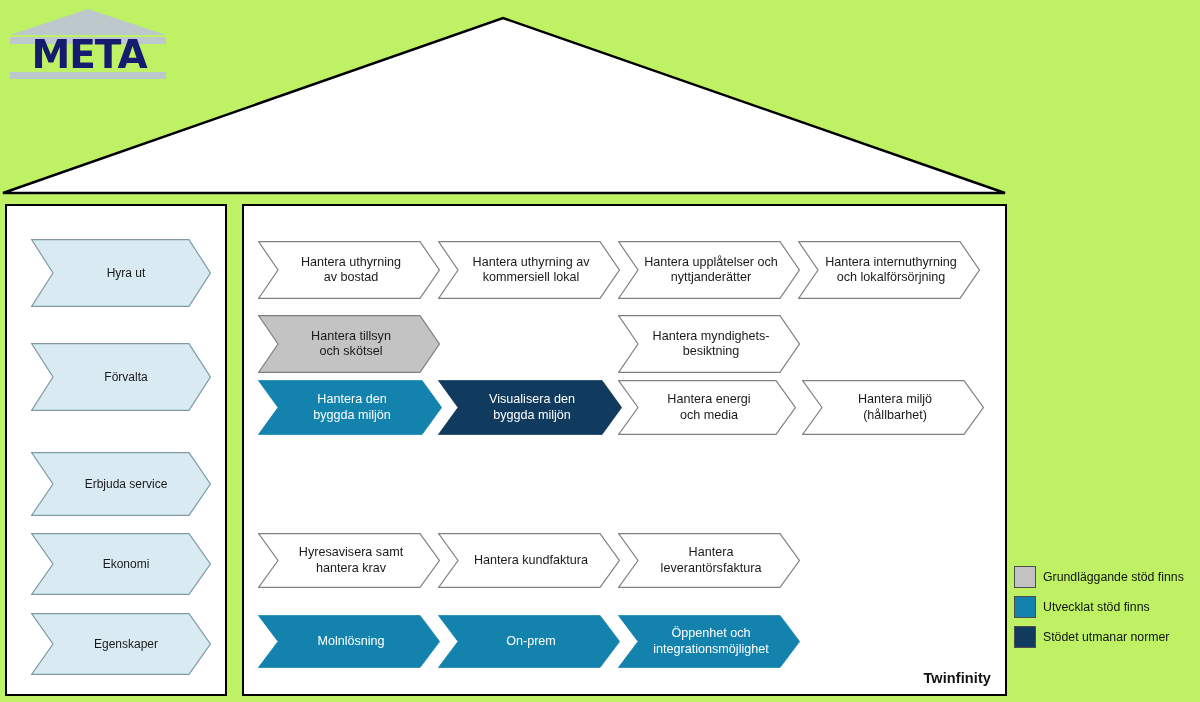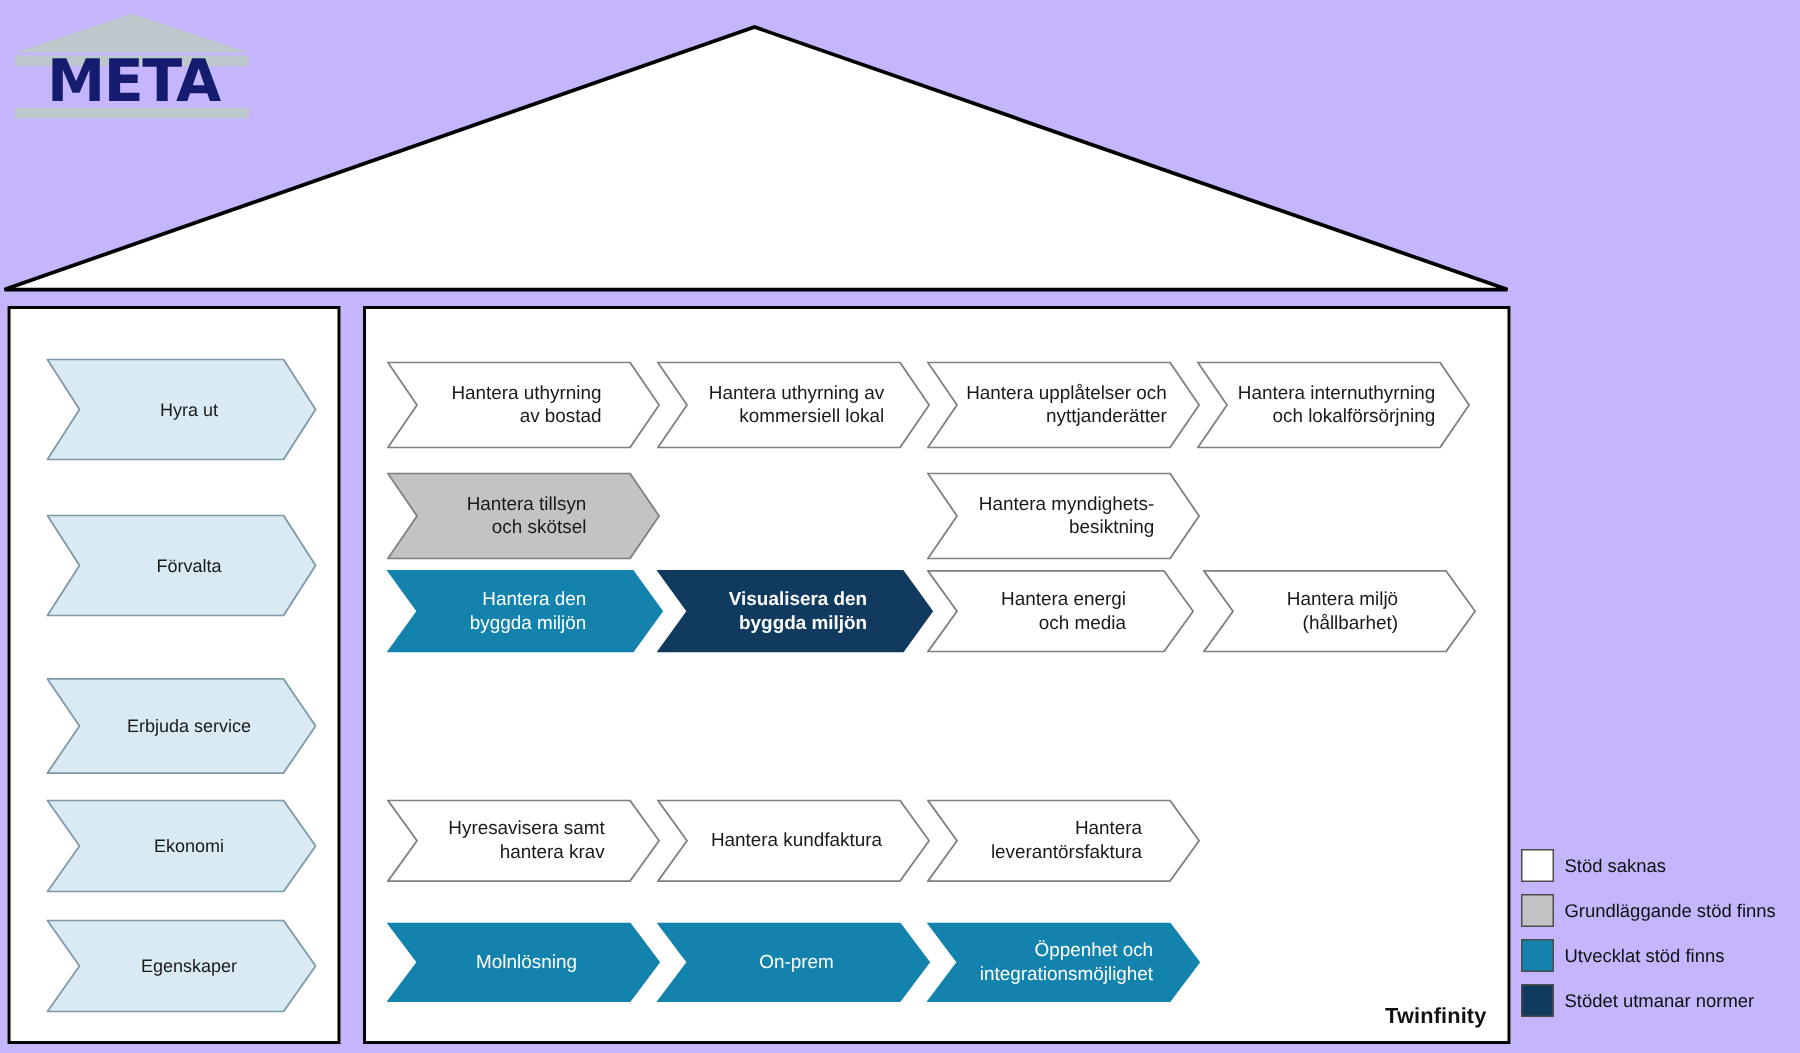--- a/index.html
+++ b/index.html
@@ -8,21 +8,21 @@
     background: #ffffff;
   }
   body {
     font-family: "Liberation Sans", sans-serif;
     color: #1a1a1a;
   }
   #canvas {
     position: relative;
     width: 1200px;
     height: 702px;
-    background: #c4b5fd;
+    background: #bef264;
     overflow: hidden;
   }
 
   
   #logo {
     position: absolute;
     left: 8px;
     top: 8px;
     width: 160px;
     height: 72px;
@@ -120,21 +120,21 @@
   .chev {
     position: absolute;
     height: 100%;
   }
   .chev-label {
     position: absolute;
     left: 0; right: 0; top: 0; bottom: 0;
     display: flex;
     align-items: center;
     justify-content: center;
-    text-align: right;
+    text-align: center;
     font-size: 12.6px;
     line-height: 1.22;
     padding: 0 22px 0 26px;
     box-sizing: border-box;
     pointer-events: none;
     white-space: pre-line;
   }
   .chev-label.on-dark { color: #ffffff; }
   .chev-label.on-light { color: #1a1a1a; }
 
@@ -286,21 +286,21 @@
         </div>
       </div>
       <div class="proc-row" style="top: 174px; height: 55px;">
         <div class="chev" style="left: 14px; width: 184px;">
           <svg viewBox="0 0 184 55" preserveAspectRatio="none" width="100%" height="100%" style="display: block;">
             <polygon points="0.4,0.4 164,0.4 183.6,27.5 164,54.6 0.4,54.6 20,27.5" fill="#1383ae" stroke="#1383ae" stroke-width="0.8" stroke-linejoin="miter"></polygon>
           </svg>
           <div class="chev-label on-dark">Hantera den
 byggda miljön</div>
         </div>
-        <div class="chev" style="left: 194px; width: 184px; font-weight: bold;">
+        <div class="chev" style="left: 194px; width: 184px;">
           <svg viewBox="0 0 184 55" preserveAspectRatio="none" width="100%" height="100%" style="display: block;">
             <polygon points="0.4,0.4 164,0.4 183.6,27.5 164,54.6 0.4,54.6 20,27.5" fill="#103a5e" stroke="#103a5e" stroke-width="0.8" stroke-linejoin="miter"></polygon>
           </svg>
           <div class="chev-label on-dark">Visualisera den
 byggda miljön</div>
         </div>
         <div class="chev" style="left: 374px; width: 178px;">
           <svg viewBox="0 0 178 55" preserveAspectRatio="none" width="100%" height="100%" style="display: block;">
             <polygon points="0.6,0.6 158,0.6 177.4,27.5 158,54.4 0.6,54.4 20,27.5" fill="#ffffff" stroke="#808080" stroke-width="1.2" stroke-linejoin="miter"></polygon>
           </svg>
@@ -355,24 +355,20 @@
             <polygon points="0.6,0.6 162,0.6 181.4,27.5 162,54.4 0.6,54.4 20,27.5" fill="#ffffff" stroke="#808080" stroke-width="1.2" stroke-linejoin="miter"></polygon>
           </svg>
           <div class="chev-label on-light">Hantera
 leverantörsfaktura</div>
         </div>
       </div>
     </div>
 
   <div id="legend">
       <div class="legend-row">
-        <div class="legend-swatch" style="background: rgb(255, 255, 255);"></div>
-        <div class="legend-text">Stöd saknas</div>
-      </div>
-      <div class="legend-row">
         <div class="legend-swatch" style="background: rgb(195, 195, 195);"></div>
         <div class="legend-text">Grundläggande stöd finns</div>
       </div>
       <div class="legend-row">
         <div class="legend-swatch" style="background: rgb(19, 131, 174);"></div>
         <div class="legend-text">Utvecklat stöd finns</div>
       </div>
       <div class="legend-row">
         <div class="legend-swatch" style="background: rgb(16, 58, 94);"></div>
         <div class="legend-text">Stödet utmanar normer</div>

